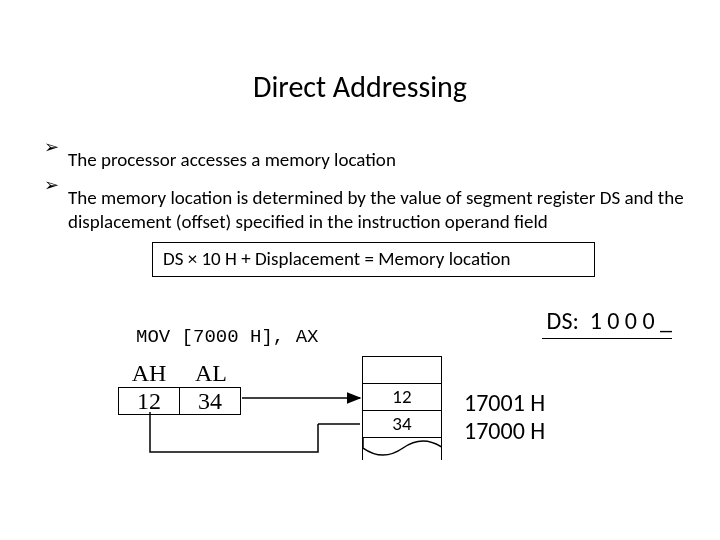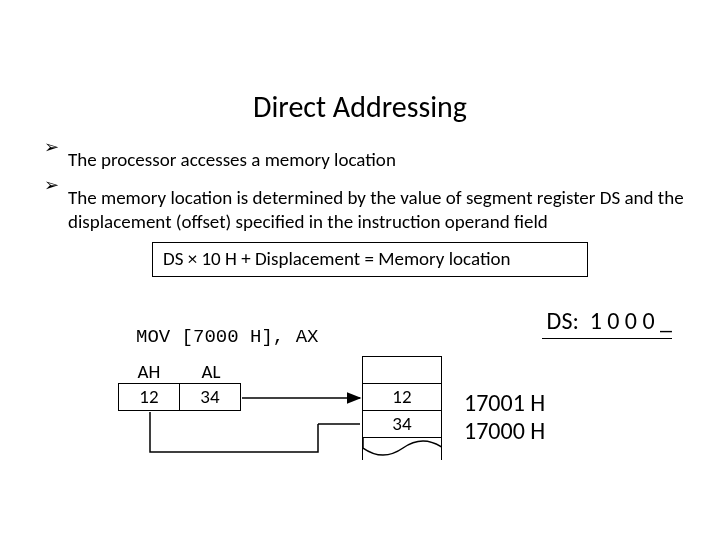--- a/index.html
+++ b/index.html
@@ -17,21 +17,20 @@
     height: 540px;
   }
   .title {
     position: absolute;
     top: 68px;
     left: 0;
     width: 720px;
     text-align: center;
     font-size: 30px;
     font-weight: 400;
-    margin-top: 20px;
   }
   .bullets {
     position: absolute;
     top: 136px;
     left: 44px;
     width: 640px;
     font-size: 19px;
     line-height: 1.25;
   }
   .b-row {
@@ -44,21 +43,21 @@
     flex: 0 0 24px;
     font-size: 18px;
   }
   .b-text { flex: 1; margin-top: 12px; }
   .formula-box {
     position: absolute;
     top: 242px;
     left: 152px;
     width: 410px;
     border: 1.5px solid #000;
-    padding: 4px 14px 6px 10px;
+    padding: 4px 21px 6px 10px;
     font-size: 19px;
   }
   .example {
     position: absolute;
     top: 292px;
     left: 96px;
     font-size: 19px;
     font-style: italic;
   }
   .example .dash {
@@ -71,21 +70,22 @@
     left: 136px;
     font-size: 19px;
     font-family: Liberation Mono, monospace;
   }
 
   
   .ahal {
     position: absolute;
     top: 360px;
     left: 118px;
-    font-size: 19px;
+    font-size: 24px;
+    font-family: Liberation Serif, serif;
   }
   .ahal .hdr {
     display: flex;
   }
   .ahal .hdr div {
     width: 62px;
     text-align: center;
   }
   .ahal .cells {
     display: flex;

